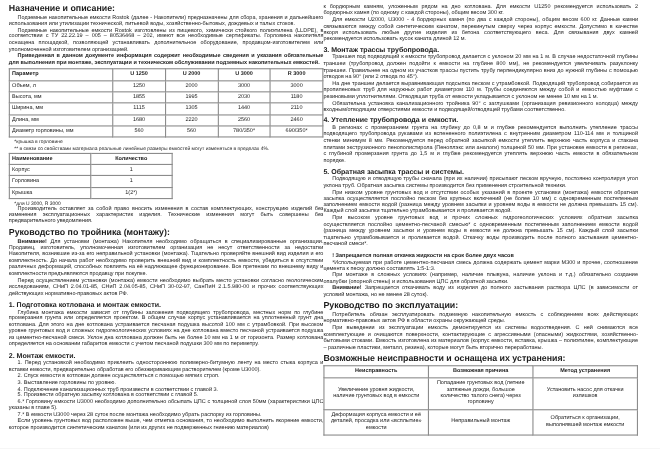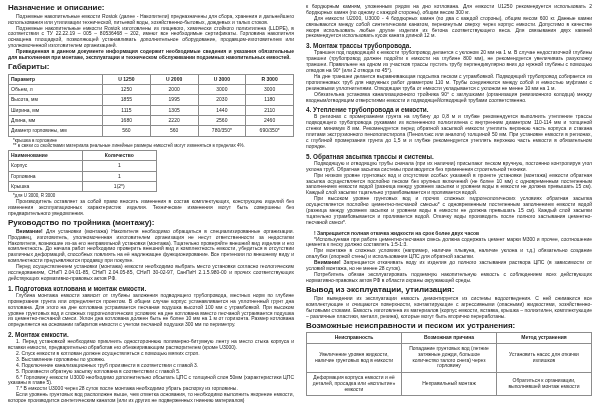--- a/index.html
+++ b/index.html
@@ -1,20 +1,20 @@
 <!DOCTYPE html>
 <html><head>
 <meta charset="utf-8">
 <style>
   * { margin:0; padding:0; box-sizing:border-box; }
   html,body { background:#e8e8e8; }
   body { font-family:"Liberation Sans", sans-serif; color:#1b1b1b; }
   .page {
     position:relative; width:600px; height:408px; background:#ffffff;
-    padding:4px 8px 2px 8px; display:flex; gap:12px; overflow:hidden;
+    padding:4px 8px 2px 8px; display:flex; overflow:hidden;
   }
   .col { width:286px; flex:0 0 286px; }
   .h1 { font-size:8px; font-weight:bold; margin:2.5px 0 1px; line-height:1.1; }
   .h1.first { margin-top:0; }
   .h2 { font-size:6.4px; font-weight:bold; margin:3px 0 1px; line-height:1.1; }
   p { font-size:5px; line-height:1.18; text-align:justify; text-indent:8px; }
   p.noind { text-indent:0; }
   p.b { font-weight:bold; }
   p.gap-top { margin-top:5px; }
   .fn { font-size:4.5px; line-height:1.2; padding-left:5px; color:#222; }
@@ -33,21 +33,20 @@
 <body>
 
 <div class="page">
 
   <div class="col">
     <div class="h1 first">Назначение и описание:</div>
     <p>Подземные накопительные емкости Rostok (далее - Накопители) предназначены для сбора, хранения и дальнейшего использования или утилизации технической, питьевой воды, хозяйственно-бытовых, дождевых и талых стоков.</p>
     <p>Подземные накопительные емкости Rostok изготовлены из пищевого, химически стойкого полиэтилена (LLDPE), в соответствии с ТУ 22.22.19 – 005 – 80536468 – 202, имеют все необходимые сертификаты. Горловина накопителя оснащена площадкой, позволяющей устанавливать дополнительное оборудование, продавцом-изготовителем или уполномоченной изготовителем организацией.</p>
     <p class="b">Приведенная в данном документе информация содержит необходимые сведения и указания обязательные для выполнения при монтаже, эксплуатации и техническом обслуживании подземных накопительных емкостей.</p>
 
-    <div class="h1">Габариты:</div>
     <table class="dims">
       <colgroup>
           <col class="c0">
           <col>
           <col>
           <col>
           <col>
         </colgroup>
       <thead>
         <tr>
@@ -156,26 +155,26 @@
 
     <div class="h2">5. Обратная засыпка трассы и системы.</div>
     <p>Подводящую и отводящую трубы сначала (при их наличии) присыпают песком вручную, постоянно контролируя угол уклона труб. Обратная засыпка системы производится без применения строительной техники.</p>
     <p>При низком уровне грунтовых вод и отсутствии особых указаний в проекте установки (монтажа) емкости обратная засыпка осуществляется послойно песком без крупных включений (не более 10 мм) с одновременным постепенным заполнением емкости водой (разница между уровнем засыпки и уровнем воды в емкости не должна превышать 15 см). Каждый слой засыпки тщательно утрамбовывается и проливается водой.</p>
     <p>При высоком уровне грунтовых вод и прочих сложных гидрогеологических условиях обратная засыпка осуществляется послойно цементно-песчаной смесью* с одновременным постепенным заполнением емкости водой (разница между уровнем засыпки и уровнем воды в емкости не должна превышать 15 см). Каждый слой засыпки тщательно утрамбовывается и проливается водой. Откачку воды производить после полного застывания цементно-песчаной смеси*.</p>
     <p class="b gap-top">! Запрещается полная откачка жидкости на срок более двух часов</p>
     <p>*Используемая при работе цементно-песчаная смесь должна содержать цемент марки М300 и прочее, соотношение цемента к песку должно составлять 1:5-1:3.</p>
     <p>При монтаже в сложных условиях (например, наличие плывуна, наличие уклона и т.д.) обязательно создание опалубки (опорной стены) и использования ЦПС для обратной засыпки.</p>
     <p><b>Внимание!</b><span> Запрещается откачивать воду из изделия до полного застывания раствора ЦПС (в зависимости от условий монтажа, но не менее 28 суток).</span></p>
 
+    <div class="h1">Руководство по эксплуатации:</div>
     <p>Потребитель обязан эксплуатировать подземную накопительную емкость с соблюдением всех действующих нормативно-правовых актов РФ в области охраны окружающей среды.</p>
 
-    <div class="h1">Вывод из эксплуатации, утилизация:</div>
     <p>При выведении из эксплуатации емкость демонтируется из системы водоотведения. С ней снимаются все комплектующие и очищаются поверхности, контактирующие с агрессивными (опасными) жидкостями, хозяйственно-бытовыми стоками. Емкость изготовлена из материалов (корпус емкости, вставка, крышка – полиэтилен, комплектующие – различные пластики, металл, резина), которые могут быть вторично переработаны.</p>
 
-    <div class="h1">Возможные неисправности и песком их устранения:</div>
+    <div class="h1">Возможные неисправности и оснащена их устранения:</div>
     <table class="faults">
       <thead>
         <tr>
           <th>Неисправность</th>
           <th>Возможная причина</th>
           <th>Метод устранения</th>
         </tr>
       </thead>
       <tbody>
         <tr>

